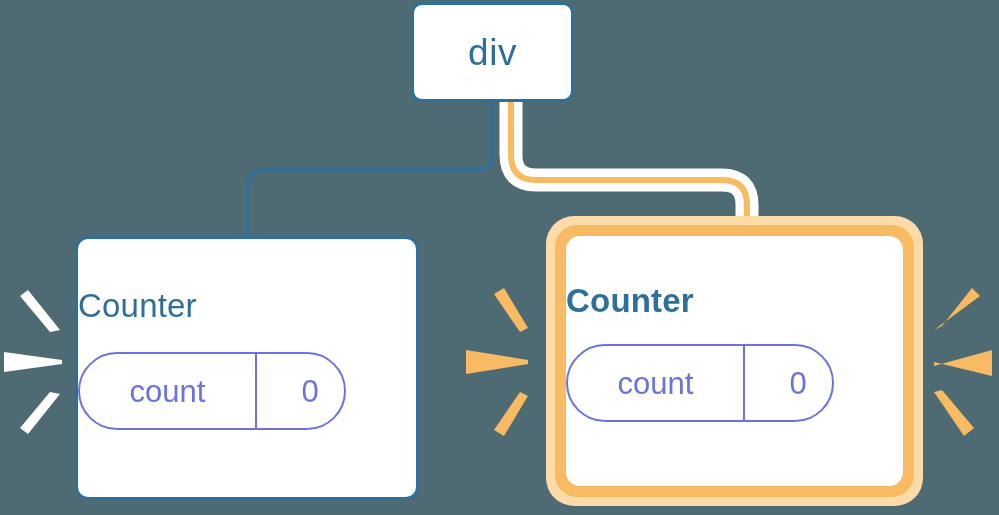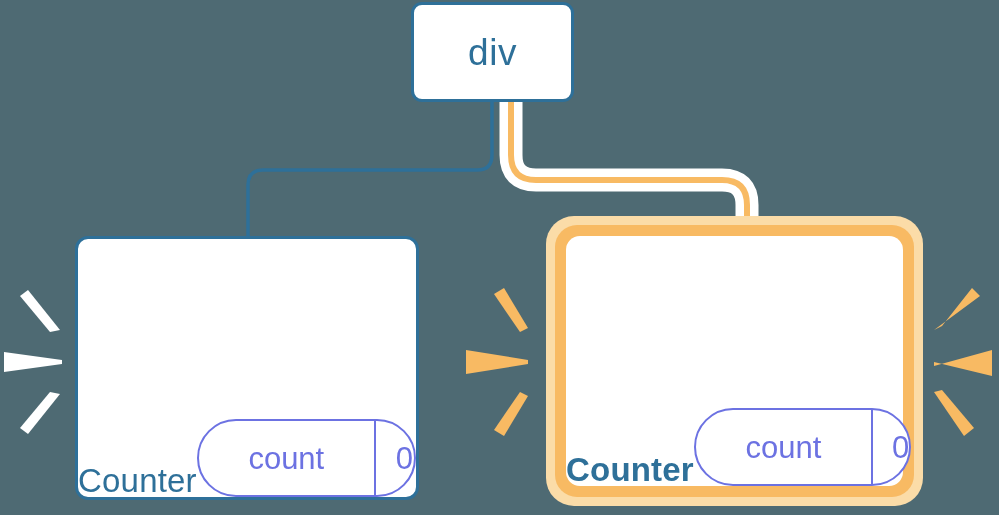--- a/index.html
+++ b/index.html
@@ -50,21 +50,22 @@
     letter-spacing: 0.5px;
   }
 
   
   .card {
     position: absolute;
     background: #ffffff;
     box-sizing: border-box;
     z-index: 5;
     display: flex;
-    align-items: flex-end;
+    flex-direction: column;
+    align-items: flex-start;
   }
   .card-plain {
     left: 75px;
     top: 236px;
     width: 344px;
     height: 264px;
     border: 3px solid #2e7099;
     border-radius: 13px;
   }
   

